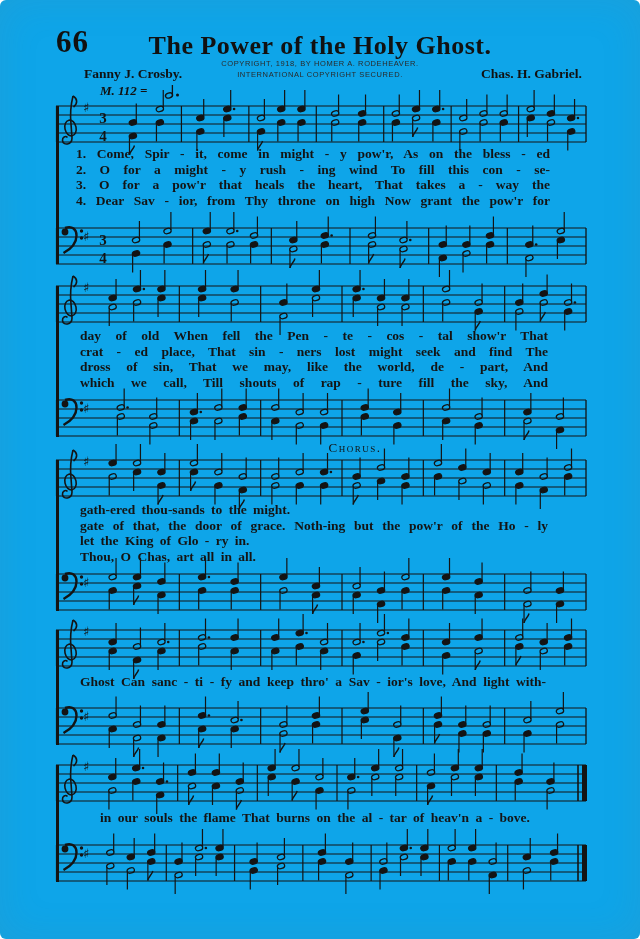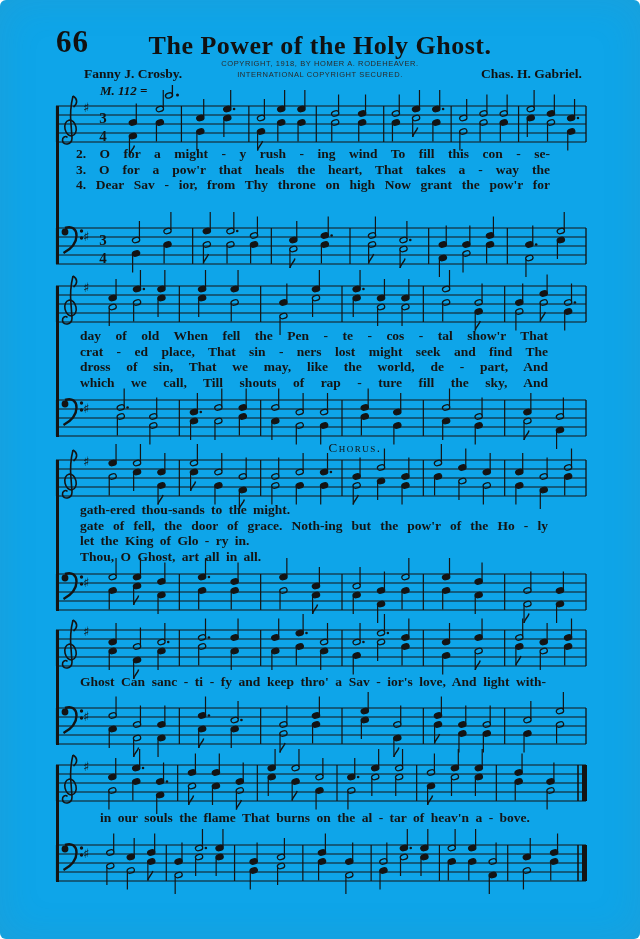--- a/index.html
+++ b/index.html
@@ -149,20 +149,21 @@
       <line x1="498.3371428571428" y1="20.5" x2="498.3371428571428" y2="2.5" stroke="#141414" stroke-width="1.2"></line>
       <ellipse cx="494.9371428571428" cy="30.5" rx="3.7" ry="2.6" transform="rotate(-18 494.9371428571428 30.5)" fill="none" stroke="#141414" stroke-width="1.3"></ellipse>
       <line x1="491.53714285714284" y1="31.5" x2="491.53714285714284" y2="49.5" stroke="#141414" stroke-width="1.2"></line>
       <ellipse cx="515.1657142857143" cy="26" rx="3.7" ry="2.6" transform="rotate(-18 515.1657142857143 26)" fill="#141414" stroke="#141414" stroke-width="1.3"></ellipse>
       <line x1="518.5657142857143" y1="25" x2="518.5657142857143" y2="7" stroke="#141414" stroke-width="1.2"></line>
       <ellipse cx="515.1657142857143" cy="39.5" rx="3.7" ry="2.6" transform="rotate(-18 515.1657142857143 39.5)" fill="#141414" stroke="#141414" stroke-width="1.3"></ellipse>
       <line x1="511.76571428571435" y1="40.5" x2="511.76571428571435" y2="58.5" stroke="#141414" stroke-width="1.2"></line>
       <circle cx="521.9657142857143" cy="26" r="1.3" fill="#141414"></circle>
     </svg>
   <div class="lyrics" style="left:76px;top:146px;width:474px">
+    <div class="ln just">1. Come, Spir - it, come in might - y pow'r, As on the bless - ed</div>
     <div class="ln just">2. O for a might - y rush - ing wind To fill this con - se-</div>
     <div class="ln just">3. O for a pow'r that heals the heart, That takes a - way the</div>
     <div class="ln just">4. Dear Sav - ior, from Thy throne on high Now grant the pow'r for</div>
   </div>
   <svg class="staff" style="top:214px">
       <line x1="0" y1="14" x2="530" y2="14" stroke="#141414" stroke-width="1.1"></line>
       <line x1="0" y1="23" x2="530" y2="23" stroke="#141414" stroke-width="1.1"></line>
       <line x1="0" y1="32" x2="530" y2="32" stroke="#141414" stroke-width="1.1"></line>
       <line x1="0" y1="41" x2="530" y2="41" stroke="#141414" stroke-width="1.1"></line>
       <line x1="0" y1="50" x2="530" y2="50" stroke="#141414" stroke-width="1.1"></line>
@@ -507,23 +508,23 @@
       <line x1="491.1066666666666" y1="29.5" x2="491.1066666666666" y2="11.5" stroke="#141414" stroke-width="1.2"></line>
       <ellipse cx="487.70666666666665" cy="44" rx="3.7" ry="2.6" transform="rotate(-18 487.70666666666665 44)" fill="#141414" stroke="#141414" stroke-width="1.3"></ellipse>
       <line x1="484.3066666666667" y1="45" x2="484.3066666666667" y2="63" stroke="#141414" stroke-width="1.2"></line>
       <ellipse cx="512.1066666666666" cy="21.5" rx="3.7" ry="2.6" transform="rotate(-18 512.1066666666666 21.5)" fill="none" stroke="#141414" stroke-width="1.3"></ellipse>
       <line x1="515.5066666666665" y1="20.5" x2="515.5066666666665" y2="2.5" stroke="#141414" stroke-width="1.2"></line>
       <ellipse cx="512.1066666666666" cy="30.5" rx="3.7" ry="2.6" transform="rotate(-18 512.1066666666666 30.5)" fill="#141414" stroke="#141414" stroke-width="1.3"></ellipse>
       <line x1="508.7066666666666" y1="31.5" x2="508.7066666666666" y2="49.5" stroke="#141414" stroke-width="1.2"></line>
     </svg>
   <div class="lyrics" style="left:80px;top:502px;width:468px">
     <div class="ln short">gath-ered thou-sands to the might.</div>
-    <div class="ln just">gate of fell, the door of grace. Noth-ing but the pow'r of the Ho - ly</div>
+    <div class="ln just">gate of that, the door of grace. Noth-ing but the pow'r of the Ho - ly</div>
     <div class="ln short">let the King of Glo - ry in.</div>
-    <div class="ln short">Thou, O Ghost, art all in all.</div>
+    <div class="ln short">Thou, O Chas, art all in all.</div>
   </div>
   <svg class="staff" style="top:560px">
       <line x1="0" y1="14" x2="530" y2="14" stroke="#141414" stroke-width="1.1"></line>
       <line x1="0" y1="23" x2="530" y2="23" stroke="#141414" stroke-width="1.1"></line>
       <line x1="0" y1="32" x2="530" y2="32" stroke="#141414" stroke-width="1.1"></line>
       <line x1="0" y1="41" x2="530" y2="41" stroke="#141414" stroke-width="1.1"></line>
       <line x1="0" y1="50" x2="530" y2="50" stroke="#141414" stroke-width="1.1"></line>
       <line x1="0.7" y1="14" x2="0.7" y2="50" stroke="#141414" stroke-width="1.6"></line>
       <circle cx="9" cy="18" r="3.4" fill="#141414"></circle>
       <path d="M9,14 C16.5,11.5 20.5,15.5 20.5,21.5 C20.5,29.5 14,35.5 7.5,39" fill="none" stroke="#141414" stroke-width="2.4"></path>

